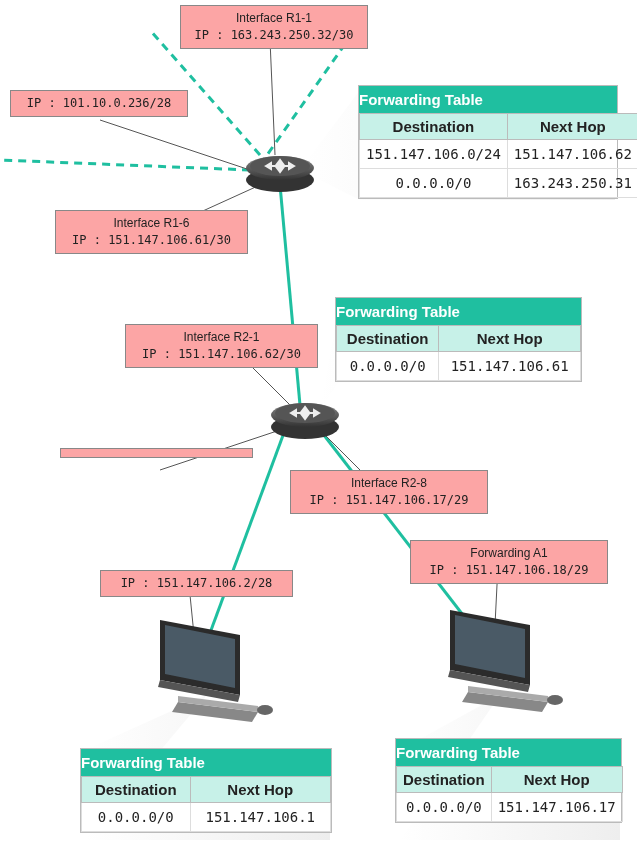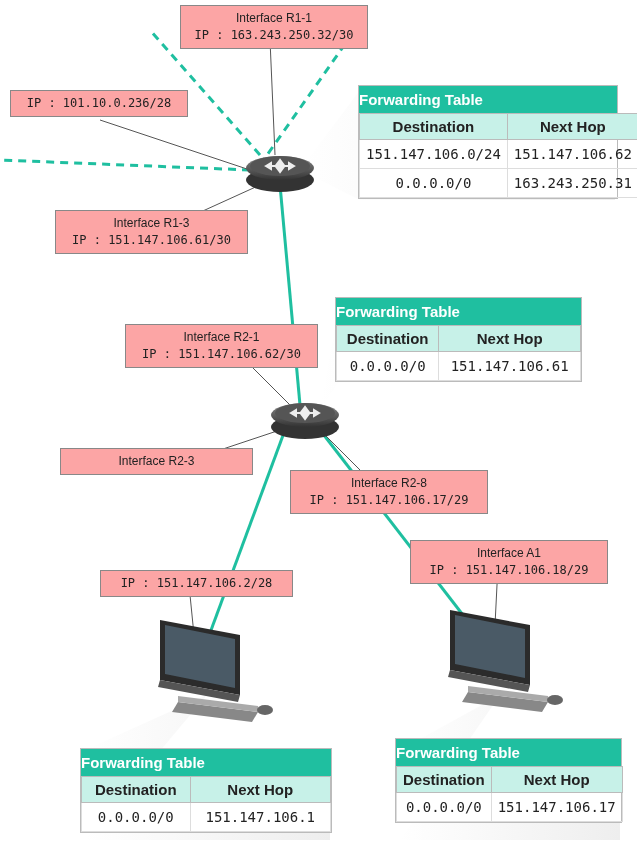--- a/index.html
+++ b/index.html
@@ -113,36 +113,35 @@
 </div>
 
 <div class="callout" style="left:180px;top:5px;width:170px">
   <div class="title">Interface R1-1</div>
   <div class="ip">IP : <b>163.243.250.32</b><span>/30</span></div>
 </div>
 <div class="callout" style="left:10px;top:90px;width:160px">
   <div class="ip">IP : <b>101.10.0.236</b><span>/28</span></div>
 </div>
 <div class="callout" style="left:55px;top:210px;width:175px">
-  <div class="title">Interface R1-3</div>
+  <div class="title">Interface R1-6</div>
   <div class="ip">IP : <b>151.147.106.61</b><span>/30</span></div>
 </div>
 <div class="callout" style="left:125px;top:324px;width:175px">
   <div class="title">Interface R2-1</div>
   <div class="ip">IP : <b>151.147.106.62</b><span>/30</span></div>
 </div>
 <div class="callout" style="left:60px;top:448px;width:175px">
-  <div class="title">Interface R2-3</div>
 </div>
 <div class="callout" style="left:290px;top:470px;width:180px">
   <div class="title">Interface R2-8</div>
   <div class="ip">IP : <b>151.147.106.17</b><span>/29</span></div>
 </div>
 <div class="callout" style="left:410px;top:540px;width:180px">
-  <div class="title">Interface A1</div>
+  <div class="title">Forwarding A1</div>
   <div class="ip">IP : <b>151.147.106.18</b><span>/29</span></div>
 </div>
 <div class="callout" style="left:100px;top:570px;width:175px">
   <div class="ip">IP : <b>151.147.106.2</b><span>/28</span></div>
 </div>
 
 <div class="ftable" style="left:358px;top:85px;width:258px">
   <div class="hdr">Forwarding Table</div>
   <table>
     <tbody>

